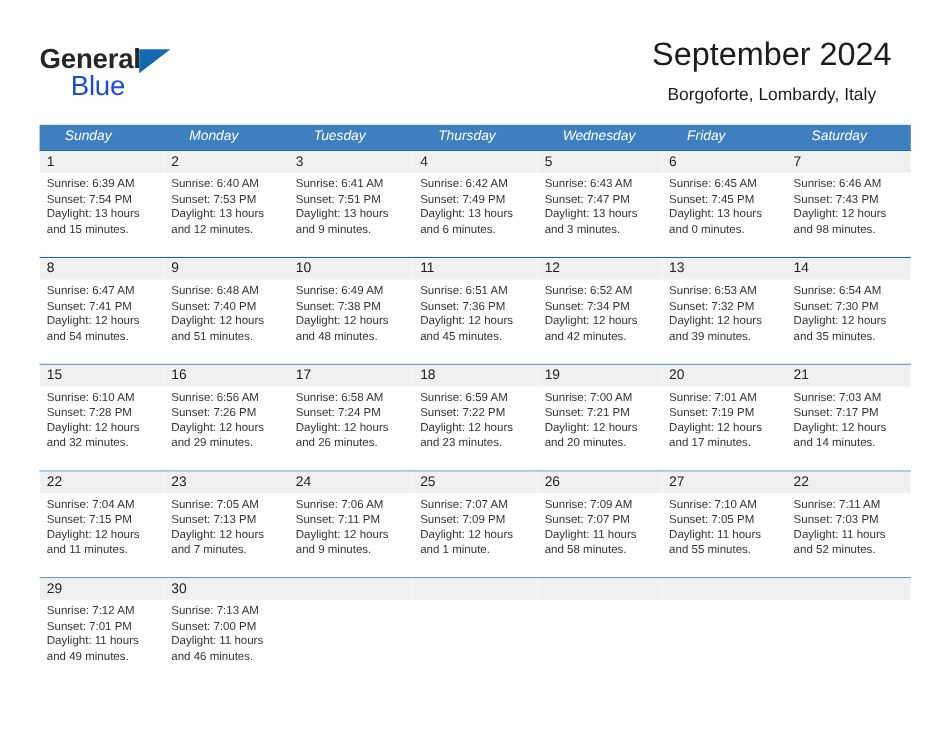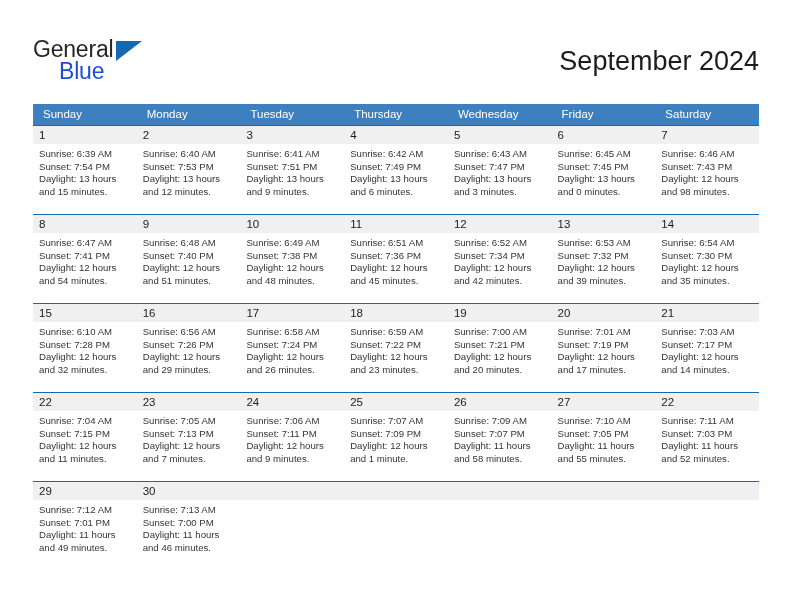--- a/index.html
+++ b/index.html
@@ -39,20 +39,21 @@
     height: 52px;
   }
   .brand-general {
     position: absolute;
     left: 0;
     top: 0;
     font-size: 23px;
     letter-spacing: -0.2px;
     color: #262626;
     font-family: "Liberation Sans", sans-serif;
+    font-weight: bold;
   }
   .brand-blue {
     position: absolute;
     left: 26px;
     top: 22px;
     font-size: 23px;
     letter-spacing: -0.2px;
     color: #1d4ed8;
     font-family: "Liberation Sans", sans-serif;
   }
@@ -61,24 +62,23 @@
     left: 83px;
     top: 5px;
     width: 0;
     height: 0;
     border-left: 26px solid #1668b0;
     border-bottom: 20px solid transparent;
   }
 
   .title-block {
     position: absolute;
-    right: 33px;
+    right: 49px;
     top: 28px;
     text-align: center;
-    margin-top: 16px;
   }
   .cal-title {
     font-size: 27px;
     color: #1c1c1c;
     line-height: 34px;
     white-space: nowrap;
     font-weight: normal;
     margin: 0;
   }
   .cal-subtitle {
@@ -101,35 +101,35 @@
     display: flex;
     width: 726px;
     height: 21px;
     background: #3d7fbf;
   }
   .weekday-cell {
     flex: 1 1 0;
     color: #ffffff;
     font-size: 11.5px;
     line-height: 21px;
-    padding-left: 10px;
+    padding-left: 21px;
     box-sizing: border-box;
     white-space: nowrap;
     overflow: hidden;
+    font-style: italic;
   }
 
   .week-row {
     display: flex;
     width: 726px;
     border-top: 1.5px solid #1668b0;
     box-sizing: border-box;
   }
   .week-row.last {
     border-bottom: none;
-    justify-content: center;
   }
 
   .day-cell {
     flex: 1 1 0;
     width: 103.71px;
     box-sizing: border-box;
     background: #ffffff;
     height: 88px;
     position: relative;
     overflow: hidden;
@@ -167,20 +167,21 @@
   <div class="header">
 
     <div class="brand">
       <span class="brand-general">General</span>
       <span class="brand-triangle"></span>
       <span class="brand-blue">Blue</span>
     </div>
 
     <div class="title-block">
       <div class="cal-title">September 2024</div>
+      <div class="cal-subtitle">Borgoforte, Lombardy, Italy</div>
     </div>
 
   </div>
 
   <div class="calendar">
 
     <div class="weekday-row">
       <div class="weekday-cell">Sunday</div>
       <div class="weekday-cell">Monday</div>
       <div class="weekday-cell">Tuesday</div>

